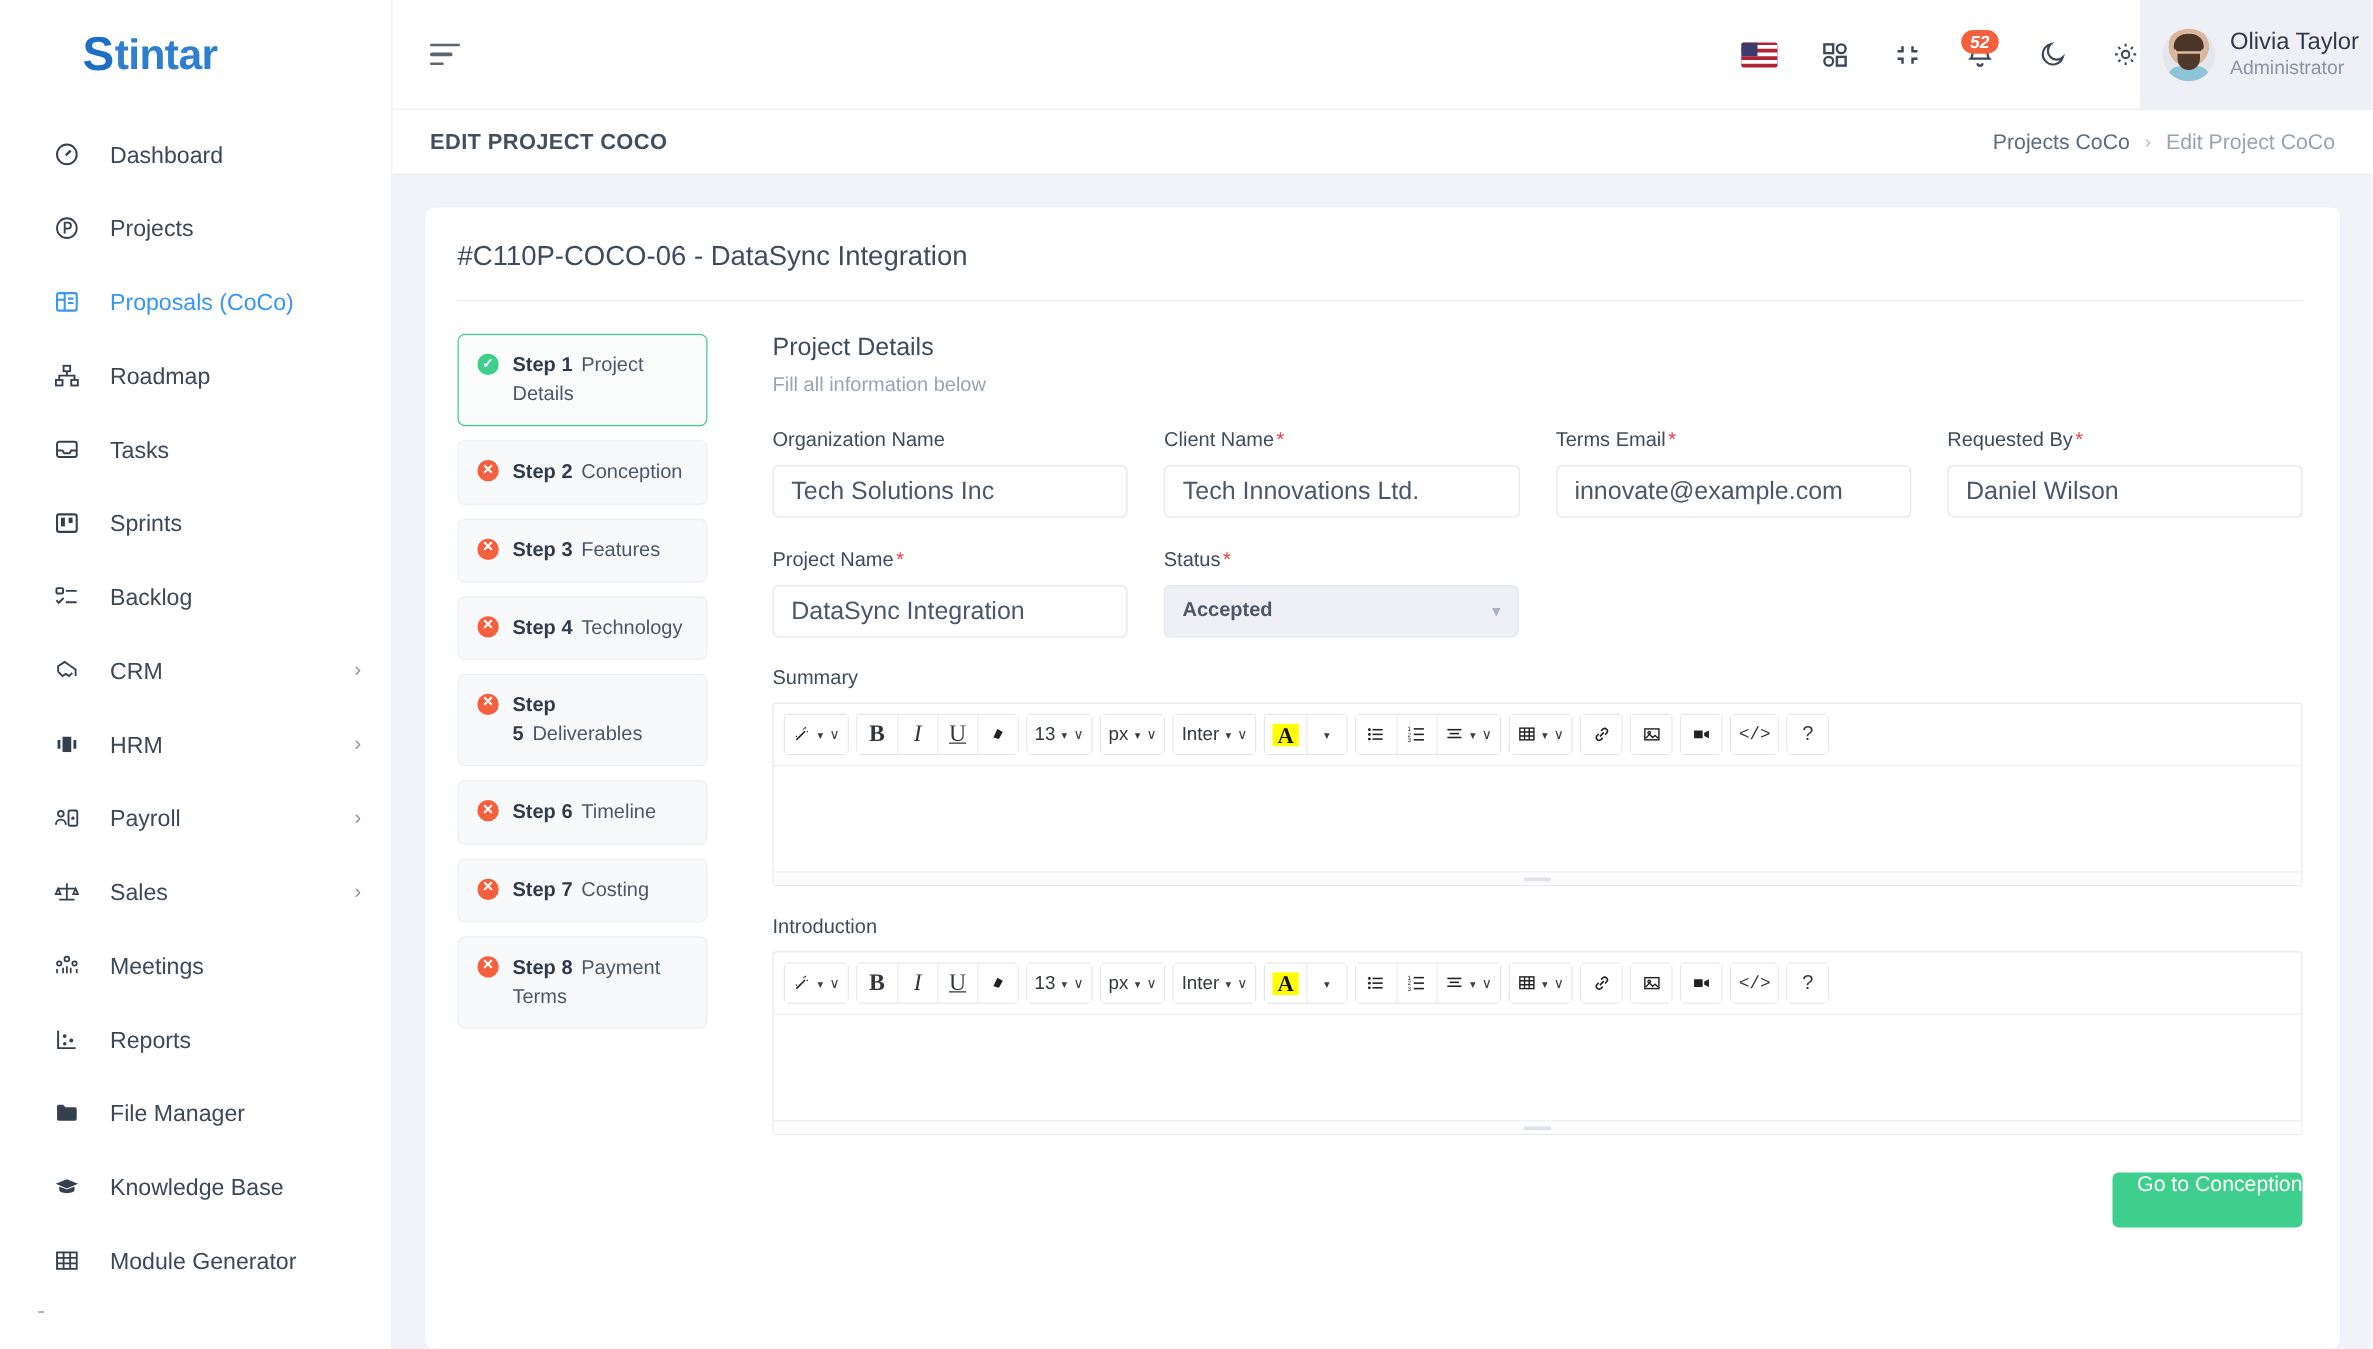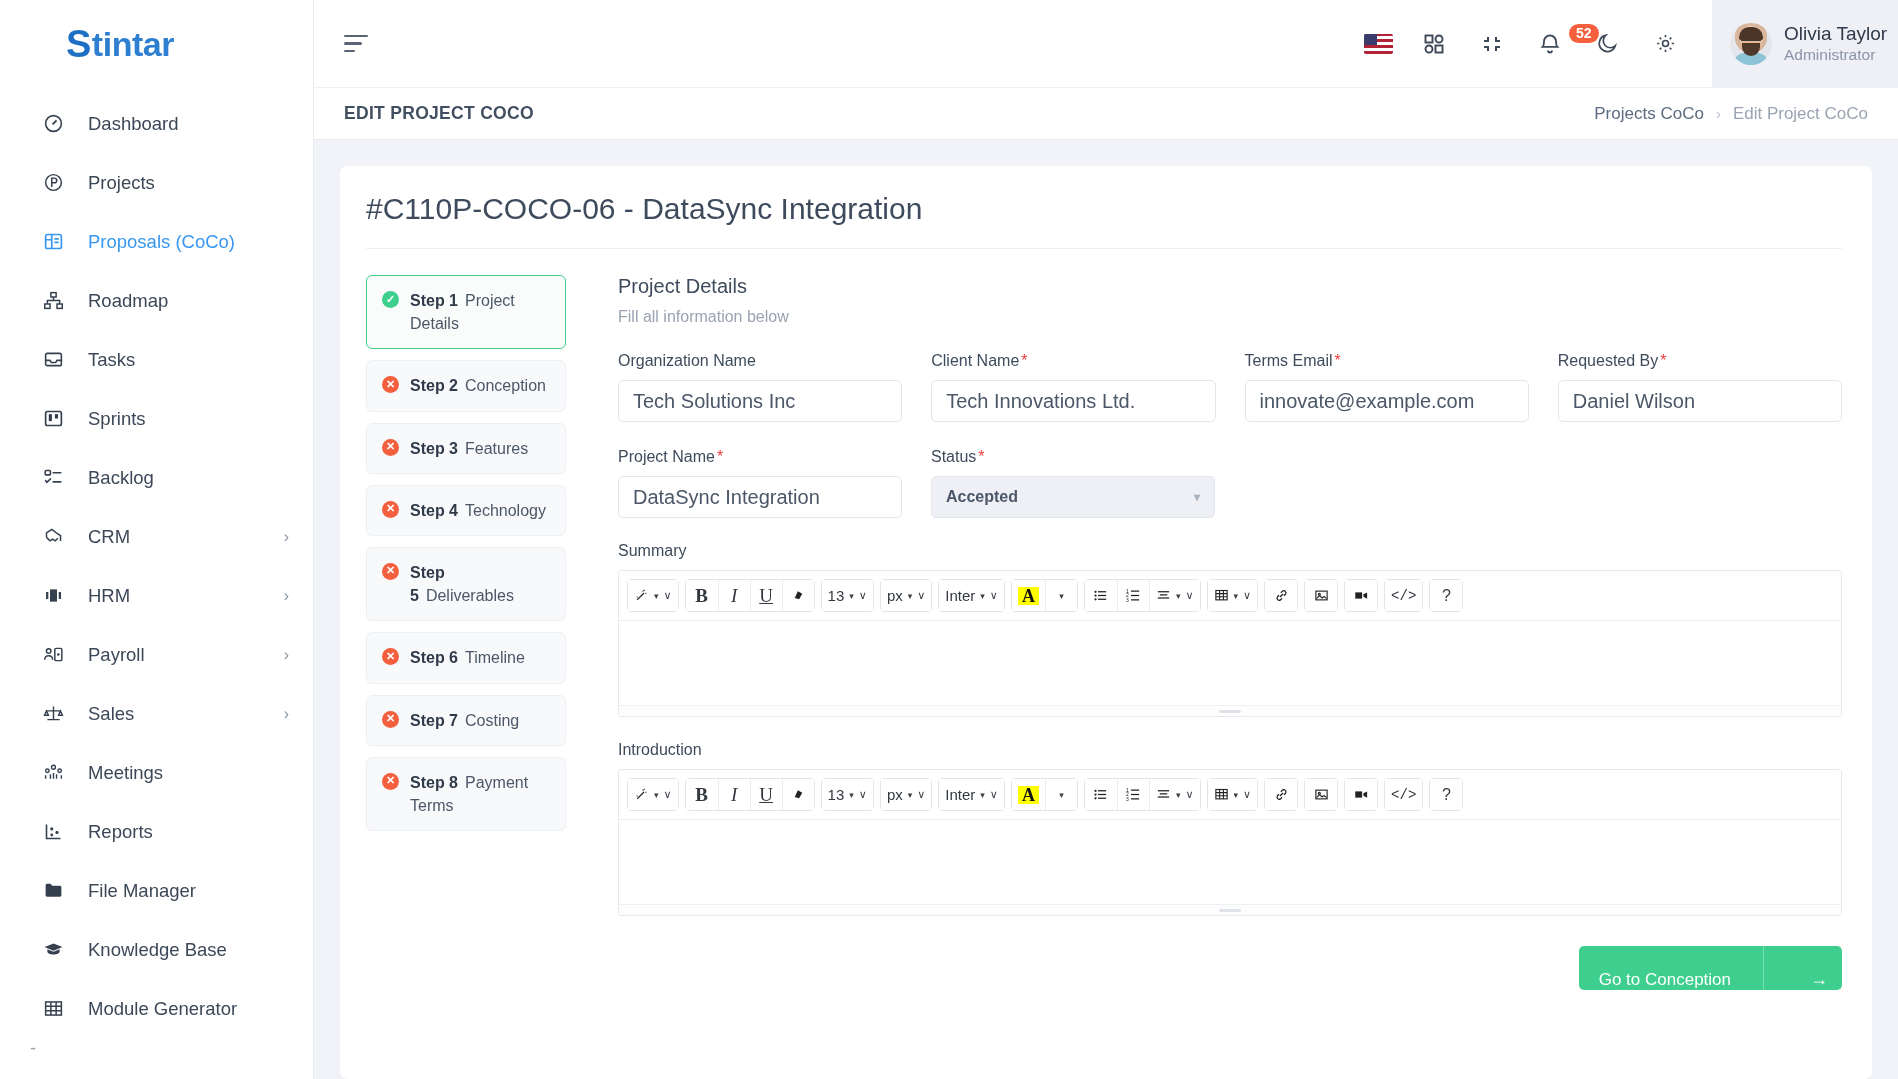--- a/index.html
+++ b/index.html
@@ -68,22 +68,22 @@
     display: flex; flex-direction: column; justify-content: center; gap: 5px;
     cursor: pointer;
   }
   .hamburger i { display:block; height: 2.4px; background: #5a6474; border-radius: 2px; }
   .hamburger i:nth-child(1) { width: 24px; }
   .hamburger i:nth-child(2) { width: 18px; }
   .hamburger i:nth-child(3) { width: 11px; }
 
   .top-right { margin-left: auto; display: flex; align-items: center; height: 88px; }
   .top-icon {
-    width: 58px; height: 68px; display: flex; align-items: center; justify-content: flex-start;
-    position: relative; cursor: pointer; color: #3c4858;
+    width: 58px; height: 68px; display: flex; align-items: center; justify-content: flex-end;
+    position: relative; cursor: pointer; color: #3c4858; font-style: italic;
   }
   .flag {
     width: 29px; height: 20px; border-radius: 2px; overflow: hidden;
     position: relative; background: #b22234; display:block;
   }
   .flag .stripe { position: absolute; left: 0; width: 100%; height: 2.86px; background: #ffffff; }
   .flag .canton {
     position: absolute; left: 0; top: 0; width: 13px; height: 11.4px;
     background: #3c3b6e;
   }
@@ -137,21 +137,21 @@
     flex: 1 1 auto; overflow: hidden; padding: 26px 26px 0 26px;
     background: #f2f3f8;
   }
   .card {
     background: #fff; border-radius: 7px;
     height: 100%;
     padding: 26px 30px 0 26px;
     box-shadow: 0 1px 2px rgba(20,30,60,.04);
   }
   .card-title {
-    font-size: 30px; color: #3e4b5c; padding-bottom: 22px;
+    font-size: 22px; color: #3e4b5c; padding-bottom: 22px;
     border-bottom: 1px solid #eceef2; margin-bottom: 26px;
   }
   .card-body { display: flex; gap: 52px; }
 
   
   .steps { width: 200px; flex: 0 0 200px; display: flex; flex-direction: column; gap: 11px; }
   .step {
     background: #f8f9fb; border: 1px solid #edeff3; border-radius: 6px;
     padding: 13px 14px 13px 15px;
     display: flex; align-items: flex-start; gap: 11px;
@@ -230,22 +230,23 @@
   .editor-foot {
     height: 11px; border-top: 1px solid #eef0f3; background: #fdfdfe;
     display: flex; align-items: center; justify-content: center;
   }
   .editor-foot i { width: 22px; height: 3px; background: #dfe3e9; border-radius: 2px; display:block;}
 
   .footer-row { display: flex; justify-content: flex-end; margin-top: 30px; padding-bottom: 24px;}
   .btn-next {
     background: #3ecf8e; color: #fff; border: none; border-radius: 5px;
     height: 44px; padding: 0 0 0 20px; font-size: 17px;
-    display: flex; align-items: flex-end; gap: 32px; cursor: pointer;
+    display: flex; align-items: flex-start; gap: 32px; cursor: pointer;
     font-family: "Liberation Sans", sans-serif;
+    flex-direction: column;
   }
   .btn-next .sep { width: 1px; height: 44px; background: rgba(255,255,255,.32); }
   .btn-next .arrow { width: 46px; text-align: center; font-size: 18px; }
 </style>
 </head>
 <body>
 
 <div class="app">
 
   <aside class="sidebar">

